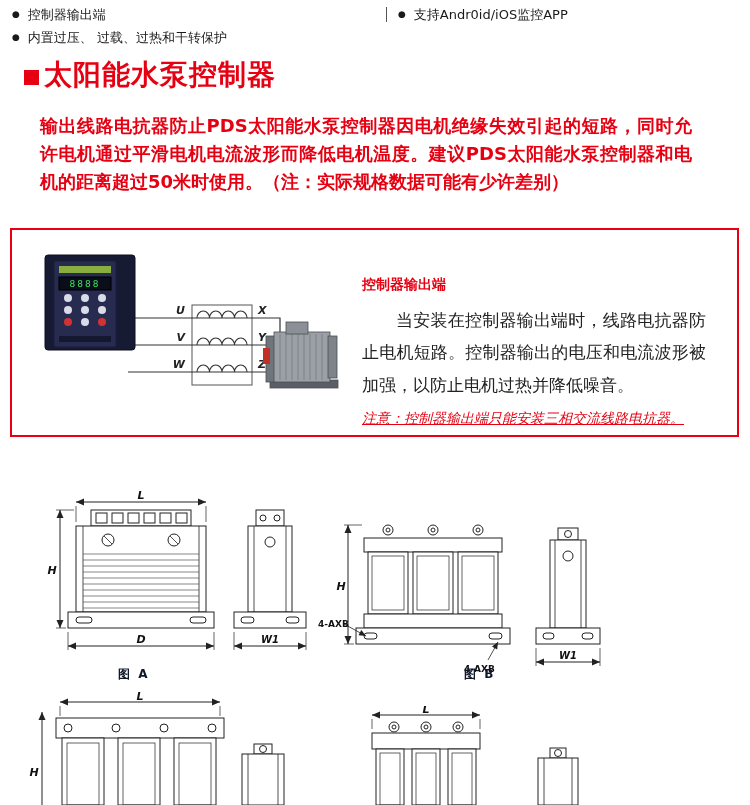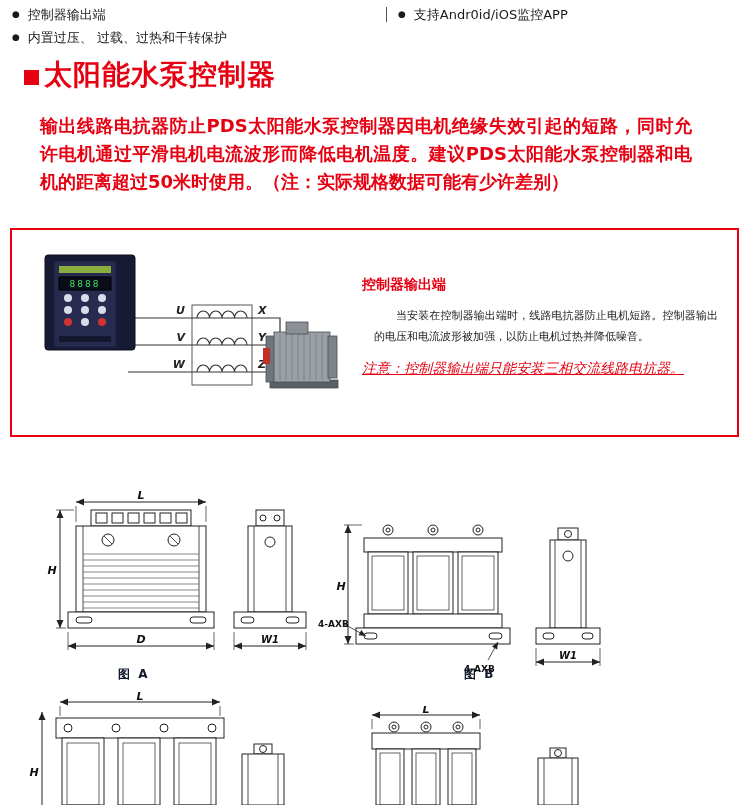--- a/index.html
+++ b/index.html
@@ -11,21 +11,21 @@
   .col-divider{position:absolute;left:386px;top:7px;width:1px;height:15px;background:#555;}
   .sec-title{position:absolute;left:24px;top:56px;display:flex;align-items:center;gap:5px;}
   .sec-sq{width:15px;height:15px;background:#e60012;margin-top:5px;}
   .sec-text{font-size:28px;font-weight:bold;color:#e60012;letter-spacing:1px;}
   .desc{position:absolute;left:40px;top:112px;width:652px;font-size:18px;font-weight:bold;
         color:#e60012;line-height:1.56;text-align:justify;}
   .info-box{position:absolute;left:10px;top:228px;width:729px;height:209px;
         border:2px solid #e60012;box-sizing:border-box;}
   .out-block{position:absolute;left:350px;top:46px;width:360px;}
   .out-title{color:#e60012;font-size:14px;font-weight:bold;margin:0 0 10px 0;}
-  .out-body{font-size:11px;color:#222;line-height:1.9;text-indent:2em;margin:12px;width:344px;text-align:justify;}
+  .out-body{font-size:17px;color:#222;line-height:1.9;text-indent:2em;margin:0;width:344px;text-align:justify;}
   .out-note{margin:9px 0 0 0;color:#e60012;font-size:14px;font-style:italic;text-decoration:underline;}
   .cap{position:absolute;font-size:12px;font-weight:bold;color:#0f172a;letter-spacing:2px;}
   svg text{font-family:"DejaVu Sans","Liberation Sans",sans-serif;}
 </style>
 </head>
 <body>
 
 <div class="page">
 
   <div class="abs" style="left:12px;top:3px">

